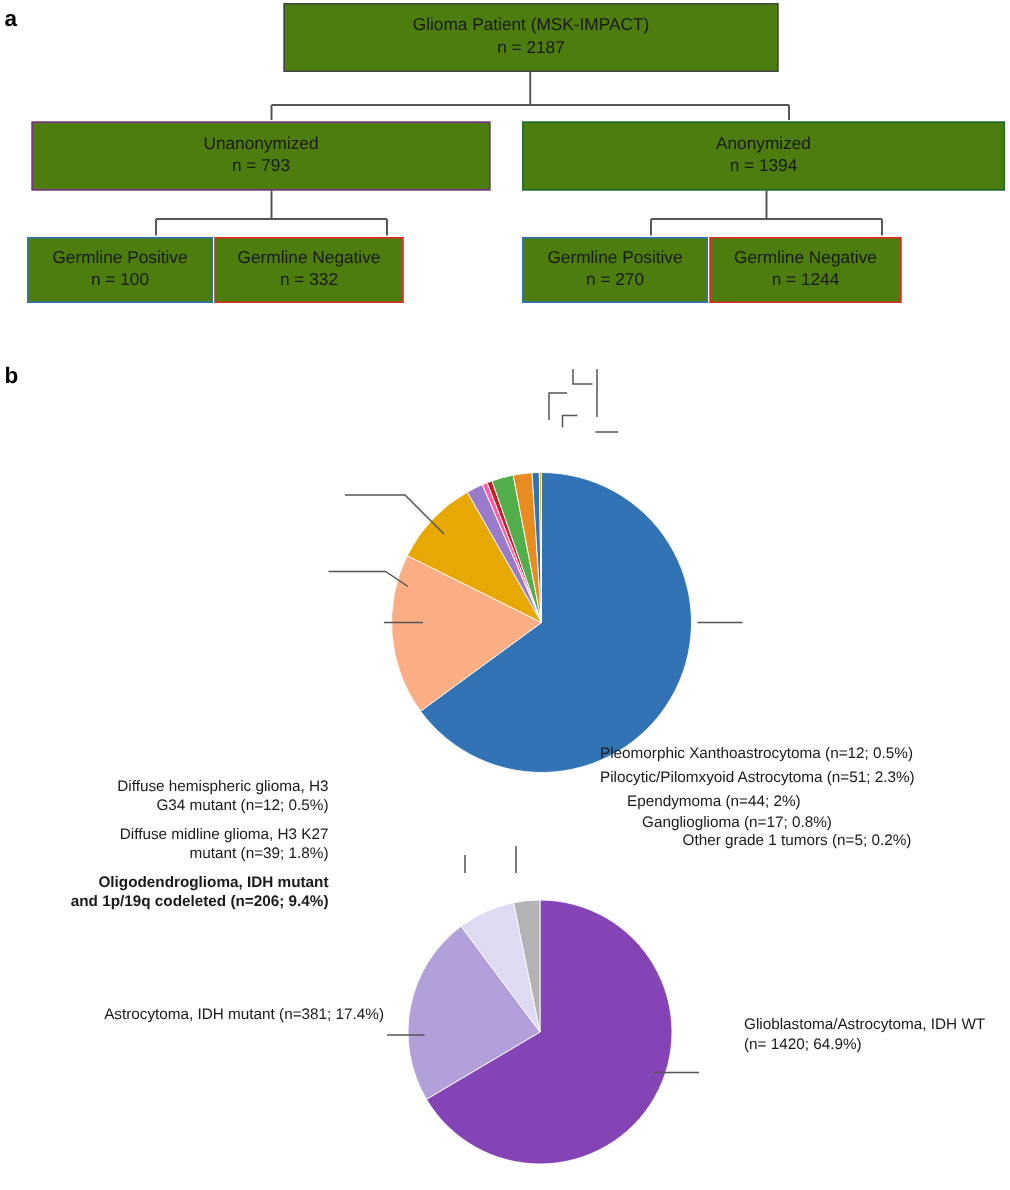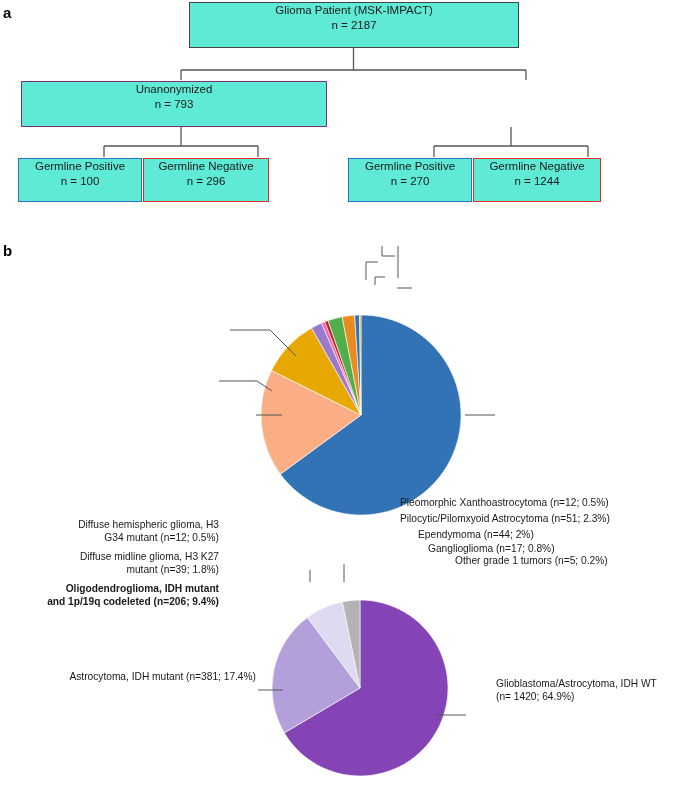--- a/index.html
+++ b/index.html
@@ -13,23 +13,23 @@
   
   .panel-letter{
     position:absolute;font-weight:bold;font-size:15px;line-height:1;color:#000;
   }
   #panel-a-letter{left:3px;top:5px;}
   #panel-b-letter{left:3px;top:243px;}
 
   
   .flow{position:absolute;left:0;top:0;width:673px;height:225px;}
   .fbox{
-    position:absolute;box-sizing:border-box;background:#5eead4;
+    position:absolute;box-sizing:border-box;background:#4d7c0f;
     border:1.6px solid #444;
-    display:flex;flex-direction:column;align-items:center;justify-content:flex-start;
+    display:flex;flex-direction:column;align-items:center;justify-content:center;
     text-align:center;line-height:1.28;font-size:11.5px;
   }
   .fbox .l1{white-space:nowrap;}
   .fbox .l2{white-space:nowrap;}
   svg.connectors{position:absolute;left:0;top:0;width:673px;height:225px;}
 
   
   .piewrap{position:absolute;left:0;width:551px;}
   #pie1-wrap{top:240px;height:300px;}
   #pie2-wrap{top:540px;height:253px;}
@@ -73,29 +73,33 @@
     <div class="fbox" style="left:189px;top:2px;width:330px;height:46px;border-color:#444;">
       <span class="l1">Glioma Patient (MSK-IMPACT)</span>
       <span class="l2">n = 2187</span>
     </div>
 
     <div class="fbox" style="left:21px;top:81px;width:306px;height:46px;border-color:#7B2D8E;">
       <span class="l1">Unanonymized</span>
       <span class="l2">n = 793</span>
     </div>
 
+    <div class="fbox" style="left:348px;top:81px;width:322px;height:46px;border-color:#1E6B35;">
+      <span class="l1">Anonymized</span>
+      <span class="l2">n = 1394</span>
+    </div>
 
     <div class="fbox" style="left:18px;top:158px;width:124px;height:44px;border-color:#2E72C0;">
       <span class="l1">Germline Positive</span>
       <span class="l2">n = 100</span>
     </div>
 
     <div class="fbox" style="left:143px;top:158px;width:126px;height:44px;border-color:#E02B20;">
       <span class="l1">Germline Negative</span>
-      <span class="l2">n = 296</span>
+      <span class="l2">n = 332</span>
     </div>
 
     <div class="fbox" style="left:348px;top:158px;width:124px;height:44px;border-color:#2E72C0;">
       <span class="l1">Germline Positive</span>
       <span class="l2">n = 270</span>
     </div>
 
     <div class="fbox" style="left:473px;top:158px;width:128px;height:44px;border-color:#E02B20;">
       <span class="l1">Germline Negative</span>
       <span class="l2">n = 1244</span>

